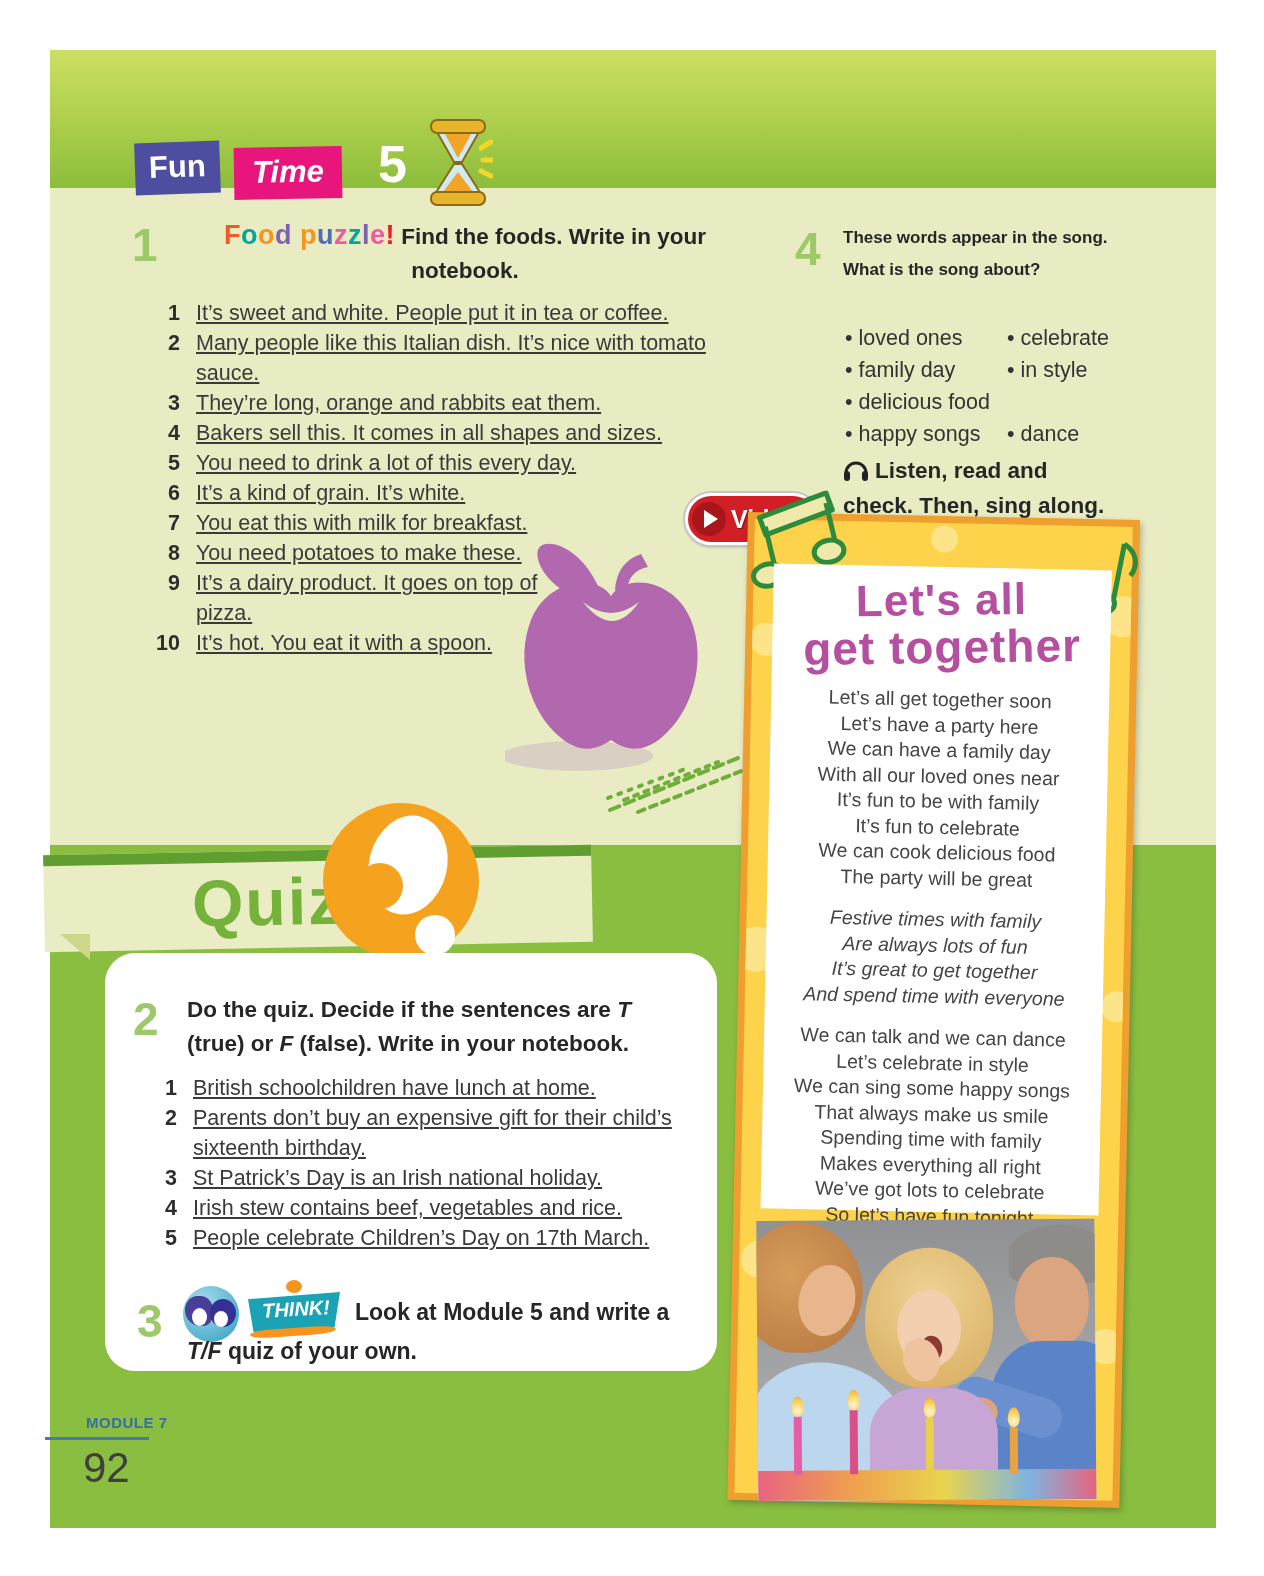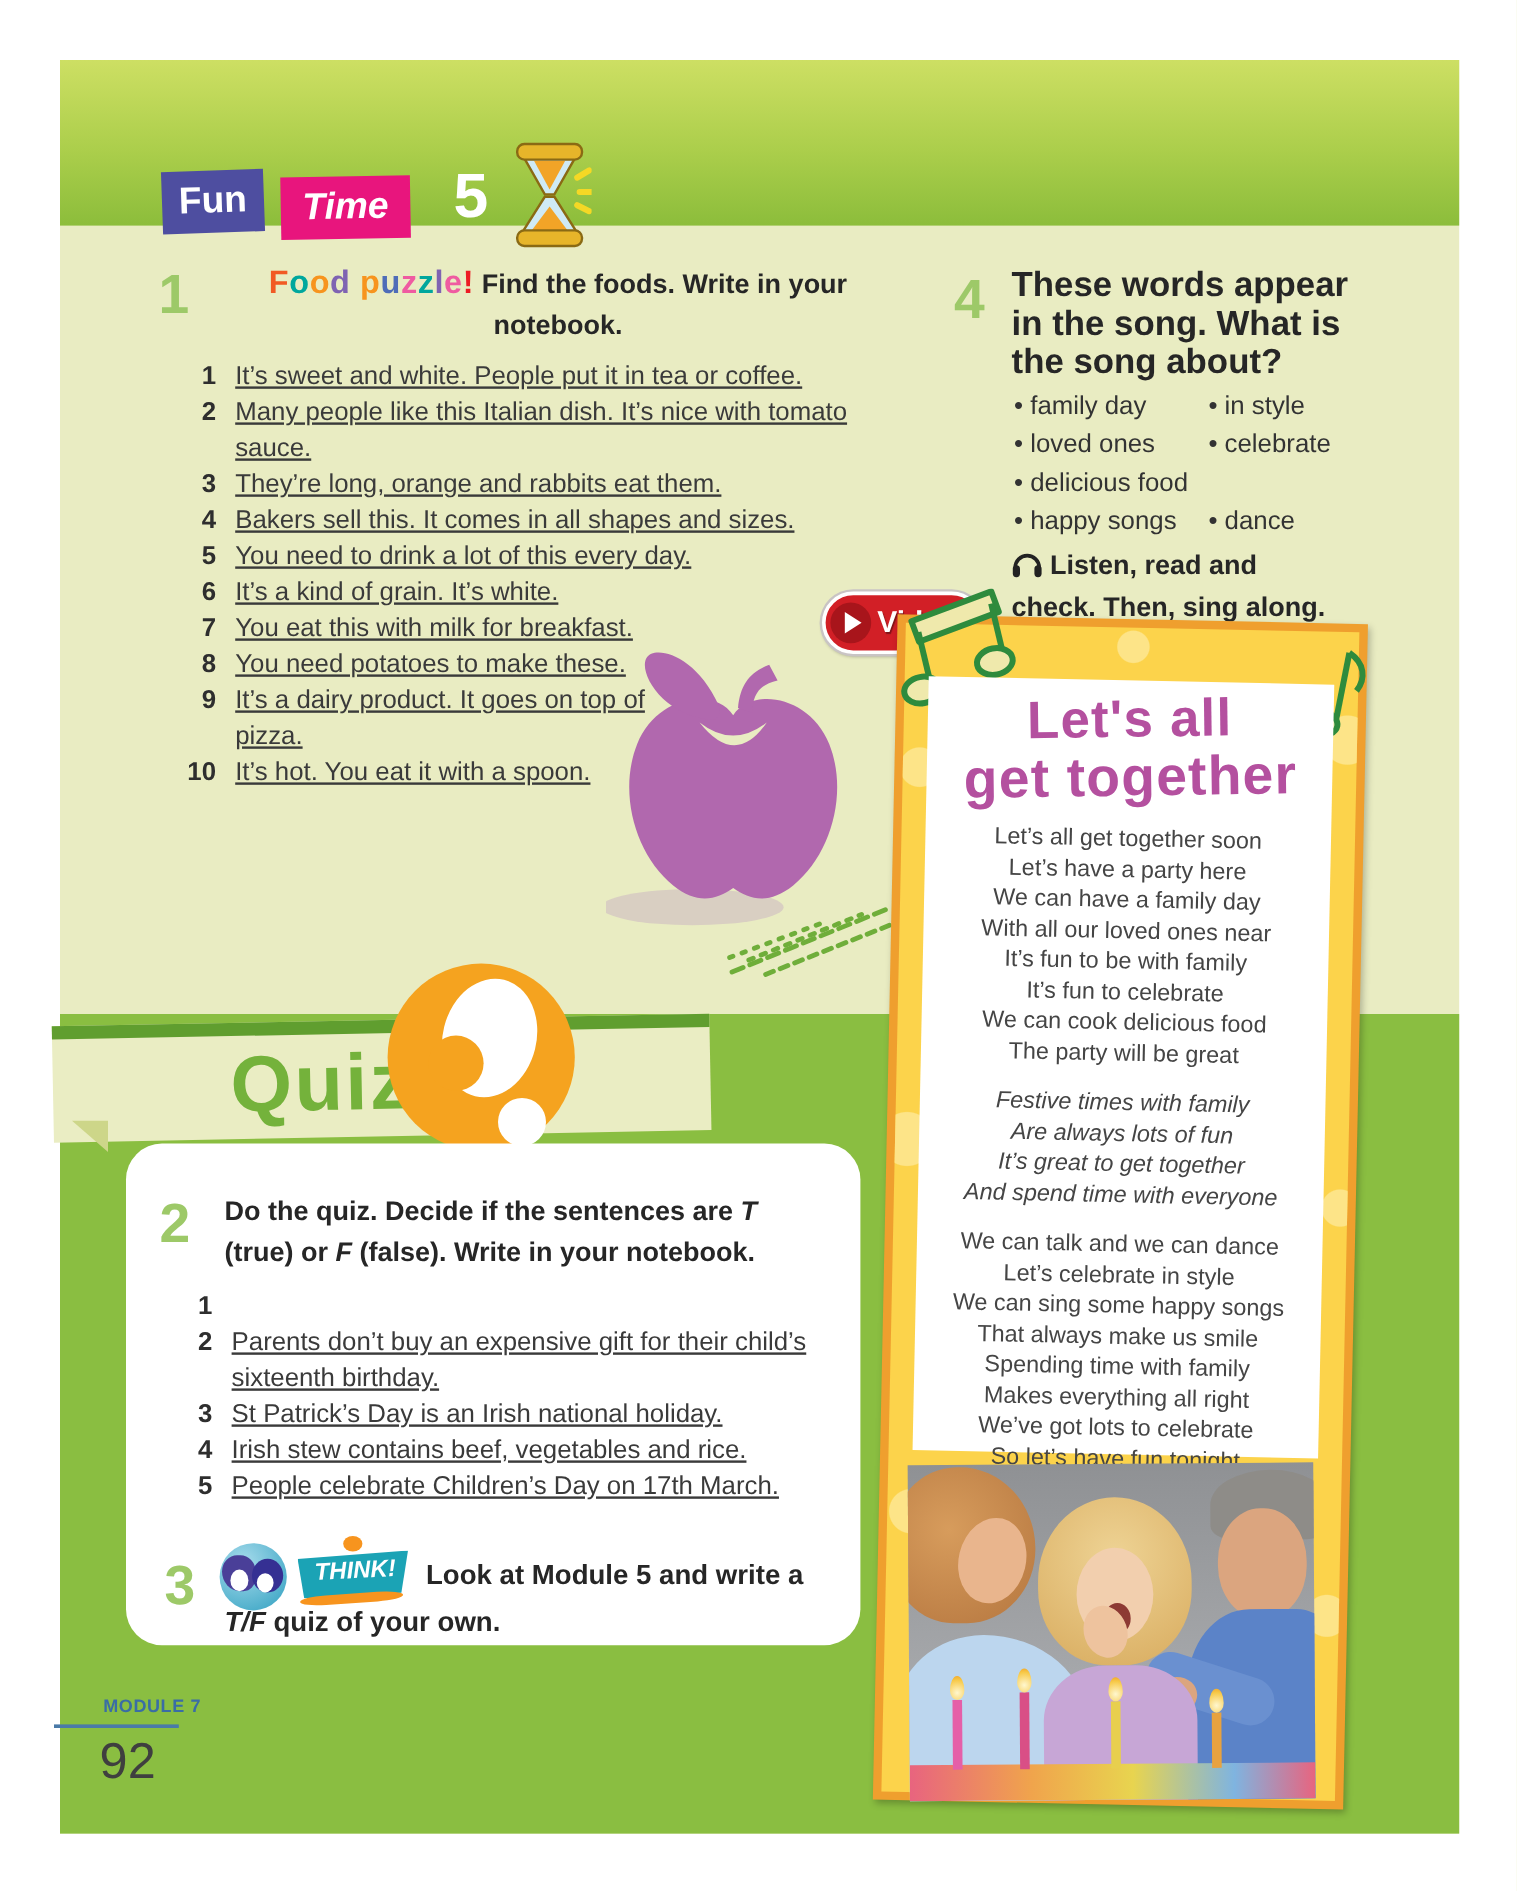--- a/index.html
+++ b/index.html
@@ -34,21 +34,21 @@
   .li-row{display:flex;line-height:30px;}
   .li-n{width:52px;text-align:right;padding-right:16px;font-weight:bold;color:#2e2e2e;flex:none;}
   .li-t{max-width:520px;text-decoration:underline;}
   .ex1-list .li-row:nth-child(9) .li-t{max-width:390px;}
 
   
   .apple-wrap{position:absolute;left:455px;top:490px;}
   .wheat-wrap{position:absolute;left:548px;top:698px;}
 
   
-  .ex4-text{position:absolute;left:793px;top:172px;width:300px;font-size:29px;
+  .ex4-text{position:absolute;left:793px;top:172px;width:300px;font-size:17px;
     font-weight:bold;color:#262626;line-height:32px;}
   .ex4-bullets{position:absolute;left:795px;top:272px;width:330px;font-size:21.5px;color:#333;}
   .b-row{display:flex;line-height:32px;}
   .b-cell{display:block;}
   .b-cell:first-child{width:162px;}
   .b-cell::before{content:"• ";}
   .listen{position:absolute;left:793px;top:405px;width:310px;font-size:22.5px;font-weight:bold;
     color:#262626;line-height:31px;}
   .hp-icon{display:inline-block;vertical-align:-4px;margin-right:6px;}
 
@@ -266,26 +266,26 @@
         <line x1="40" y1="64" x2="146" y2="22" stroke-dasharray="7 6"></line>
         <line x1="10" y1="50" x2="90" y2="20" stroke-dasharray="3 8"></line>
       </g>
     </svg>
   </div>
 
   <div class="ex-num" style="left:745px;top:176px;">4</div>
   <div class="ex4-text">These words appear in the song. What is the song about?</div>
   <div class="ex4-bullets">
       <div class="b-row">
+        <span class="b-cell">loved ones</span>
+        <span class="b-cell">celebrate</span>
+      </div>
+      <div class="b-row">
         <span class="b-cell">family day</span>
         <span class="b-cell">in style</span>
-      </div>
-      <div class="b-row">
-        <span class="b-cell">loved ones</span>
-        <span class="b-cell">celebrate</span>
       </div>
       <div class="b-row">
         <span class="b-cell">delicious food</span>
       </div>
       <div class="b-row">
         <span class="b-cell">happy songs</span>
         <span class="b-cell">dance</span>
       </div>
     </div>
   <div class="listen">
@@ -318,20 +318,21 @@
   </div>
 
   <div class="white-panel"></div>
   <div class="ex-num" style="left:83px;top:946px;">2</div>
   <div class="ex2-head">
     <span>Do the quiz. Decide if the sentences are </span><span class="ital">T</span><span> (true) or </span><span class="ital">F</span><span> (false). Write in your notebook.</span>
   </div>
   <div class="ex2-list">
       <div class="li-row">
         <span class="li-n">1</span>
+        <span class="li-t">British schoolchildren have lunch at home.</span>
       </div>
       <div class="li-row">
         <span class="li-n">2</span>
         <span class="li-t">Parents don’t buy an expensive gift for their child’s sixteenth birthday.</span>
       </div>
       <div class="li-row">
         <span class="li-n">3</span>
         <span class="li-t">St Patrick’s Day is an Irish national holiday.</span>
       </div>
       <div class="li-row">

